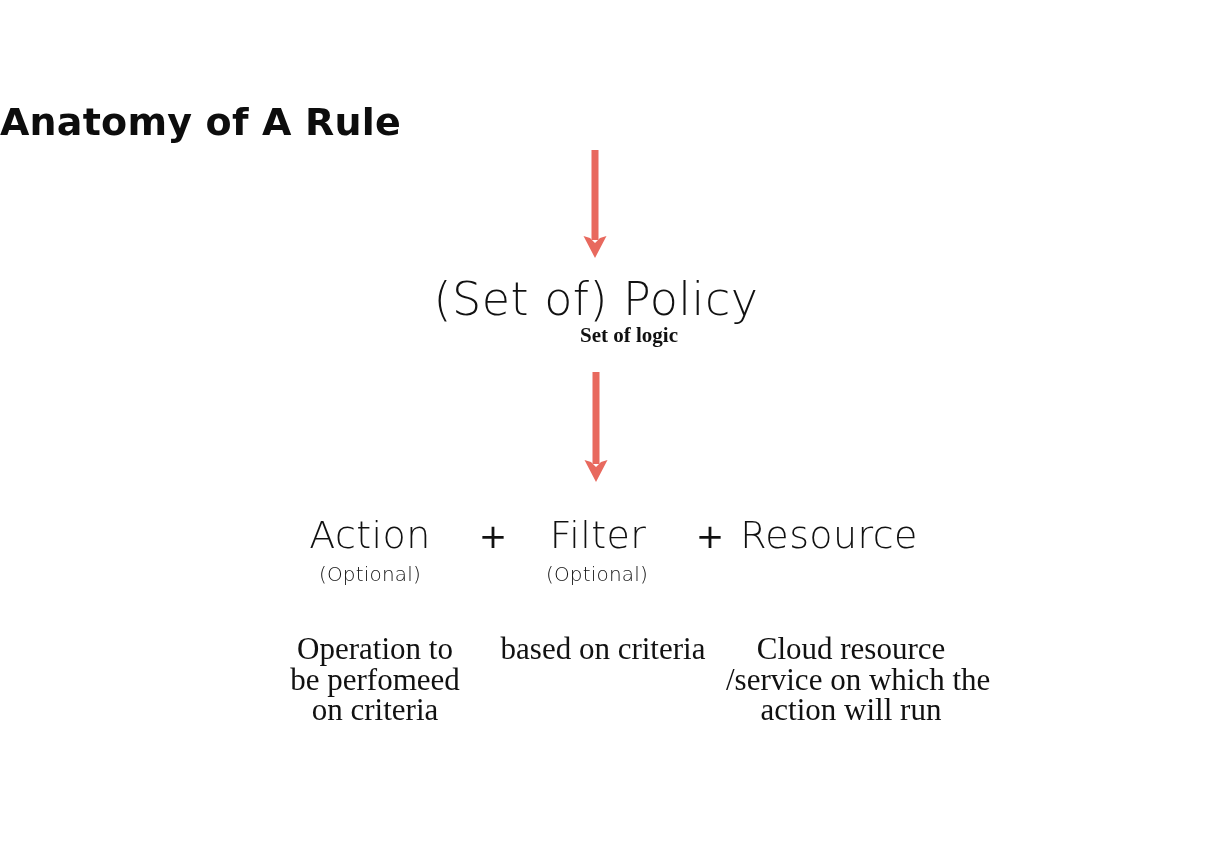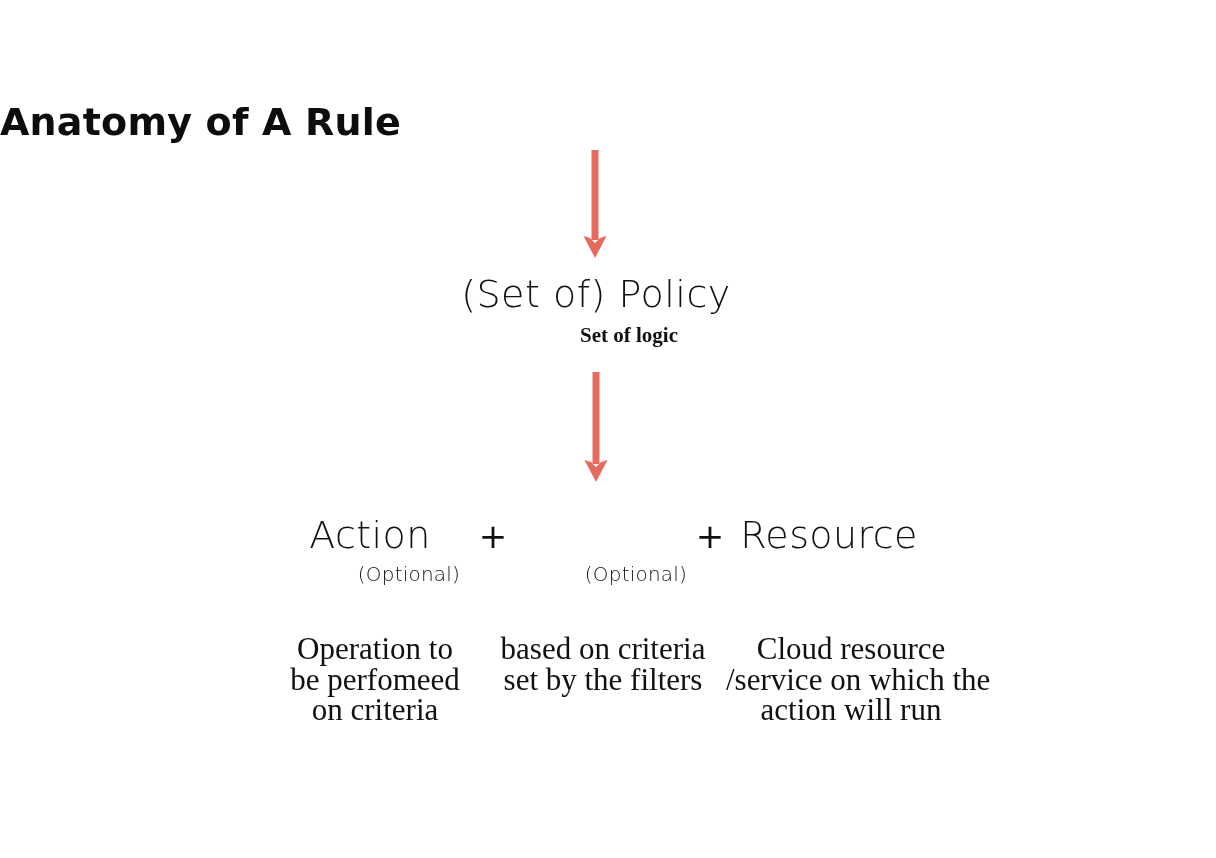--- a/index.html
+++ b/index.html
@@ -42,21 +42,21 @@
 
   
   .policy {
     position: absolute;
     left: 0;
     top: 272px;
     width: 1192px;
     text-align: center;
     font-family: "DejaVu Sans", sans-serif;
     font-weight: 300;
-    font-size: 38px;
+    font-size: 46px;
     letter-spacing: 0.5px;
     color: #111111;
     white-space: nowrap;
   }
   .policy-sub {
     position: absolute;
     left: 0;
     top: 323px;
     width: 1202px;
     text-align: center;
@@ -107,21 +107,21 @@
   
   .optional {
     position: absolute;
     top: 562px;
     font-family: "DejaVu Sans", sans-serif;
     font-weight: 300;
     font-size: 20px;
     letter-spacing: 0.2px;
     color: #111111;
     white-space: nowrap;
-    text-align: right;
+    text-align: center;
   }
   .opt-action { left: 280px; width: 180px; }
   .opt-filter { left: 507px; width: 180px; }
 
   
   .desc {
     position: absolute;
     top: 634px;
     font-family: "Liberation Serif", serif;
     font-weight: 400;
@@ -151,36 +151,36 @@
   <div class="policy-sub">Set of logic</div>
 
   <svg class="arrow" style="left:576px; top:370px;" width="40" height="116" viewBox="0 0 40 116">
     <rect x="16.5" y="2" width="7" height="92" fill="#E8695E"></rect>
     <path d="M 8.5 90 L 20 112 L 31.5 90 L 25 92 L 20 97 L 15 92 Z" fill="#E8695E"></path>
   </svg>
 
   <div class="components">
     <div class="comp-term term-action">Action</div>
     <div class="comp-plus plus-1">+</div>
+    <div class="comp-term term-filter">Filter</div>
     <div class="comp-plus plus-2">+</div>
     <div class="comp-term term-resource">Resource</div>
   </div>
 
   <div class="optional opt-action">(Optional)</div>
   <div class="optional opt-filter">(Optional)</div>
 
   <div class="desc desc-1">
     <span class="line">Operation to</span>
     <span class="line">be perfomeed</span>
     <span class="line">on criteria</span>
   </div>
 
   <div class="desc desc-2">
     <span class="line">based on criteria</span>
-    <span class="line">set by the filters</span>
   </div>
 
   <div class="desc desc-3">
     <span class="line">Cloud resource</span>
     <span class="line">/service on which the</span>
     <span class="line">action will run</span>
   </div>
 
 </div>
 

